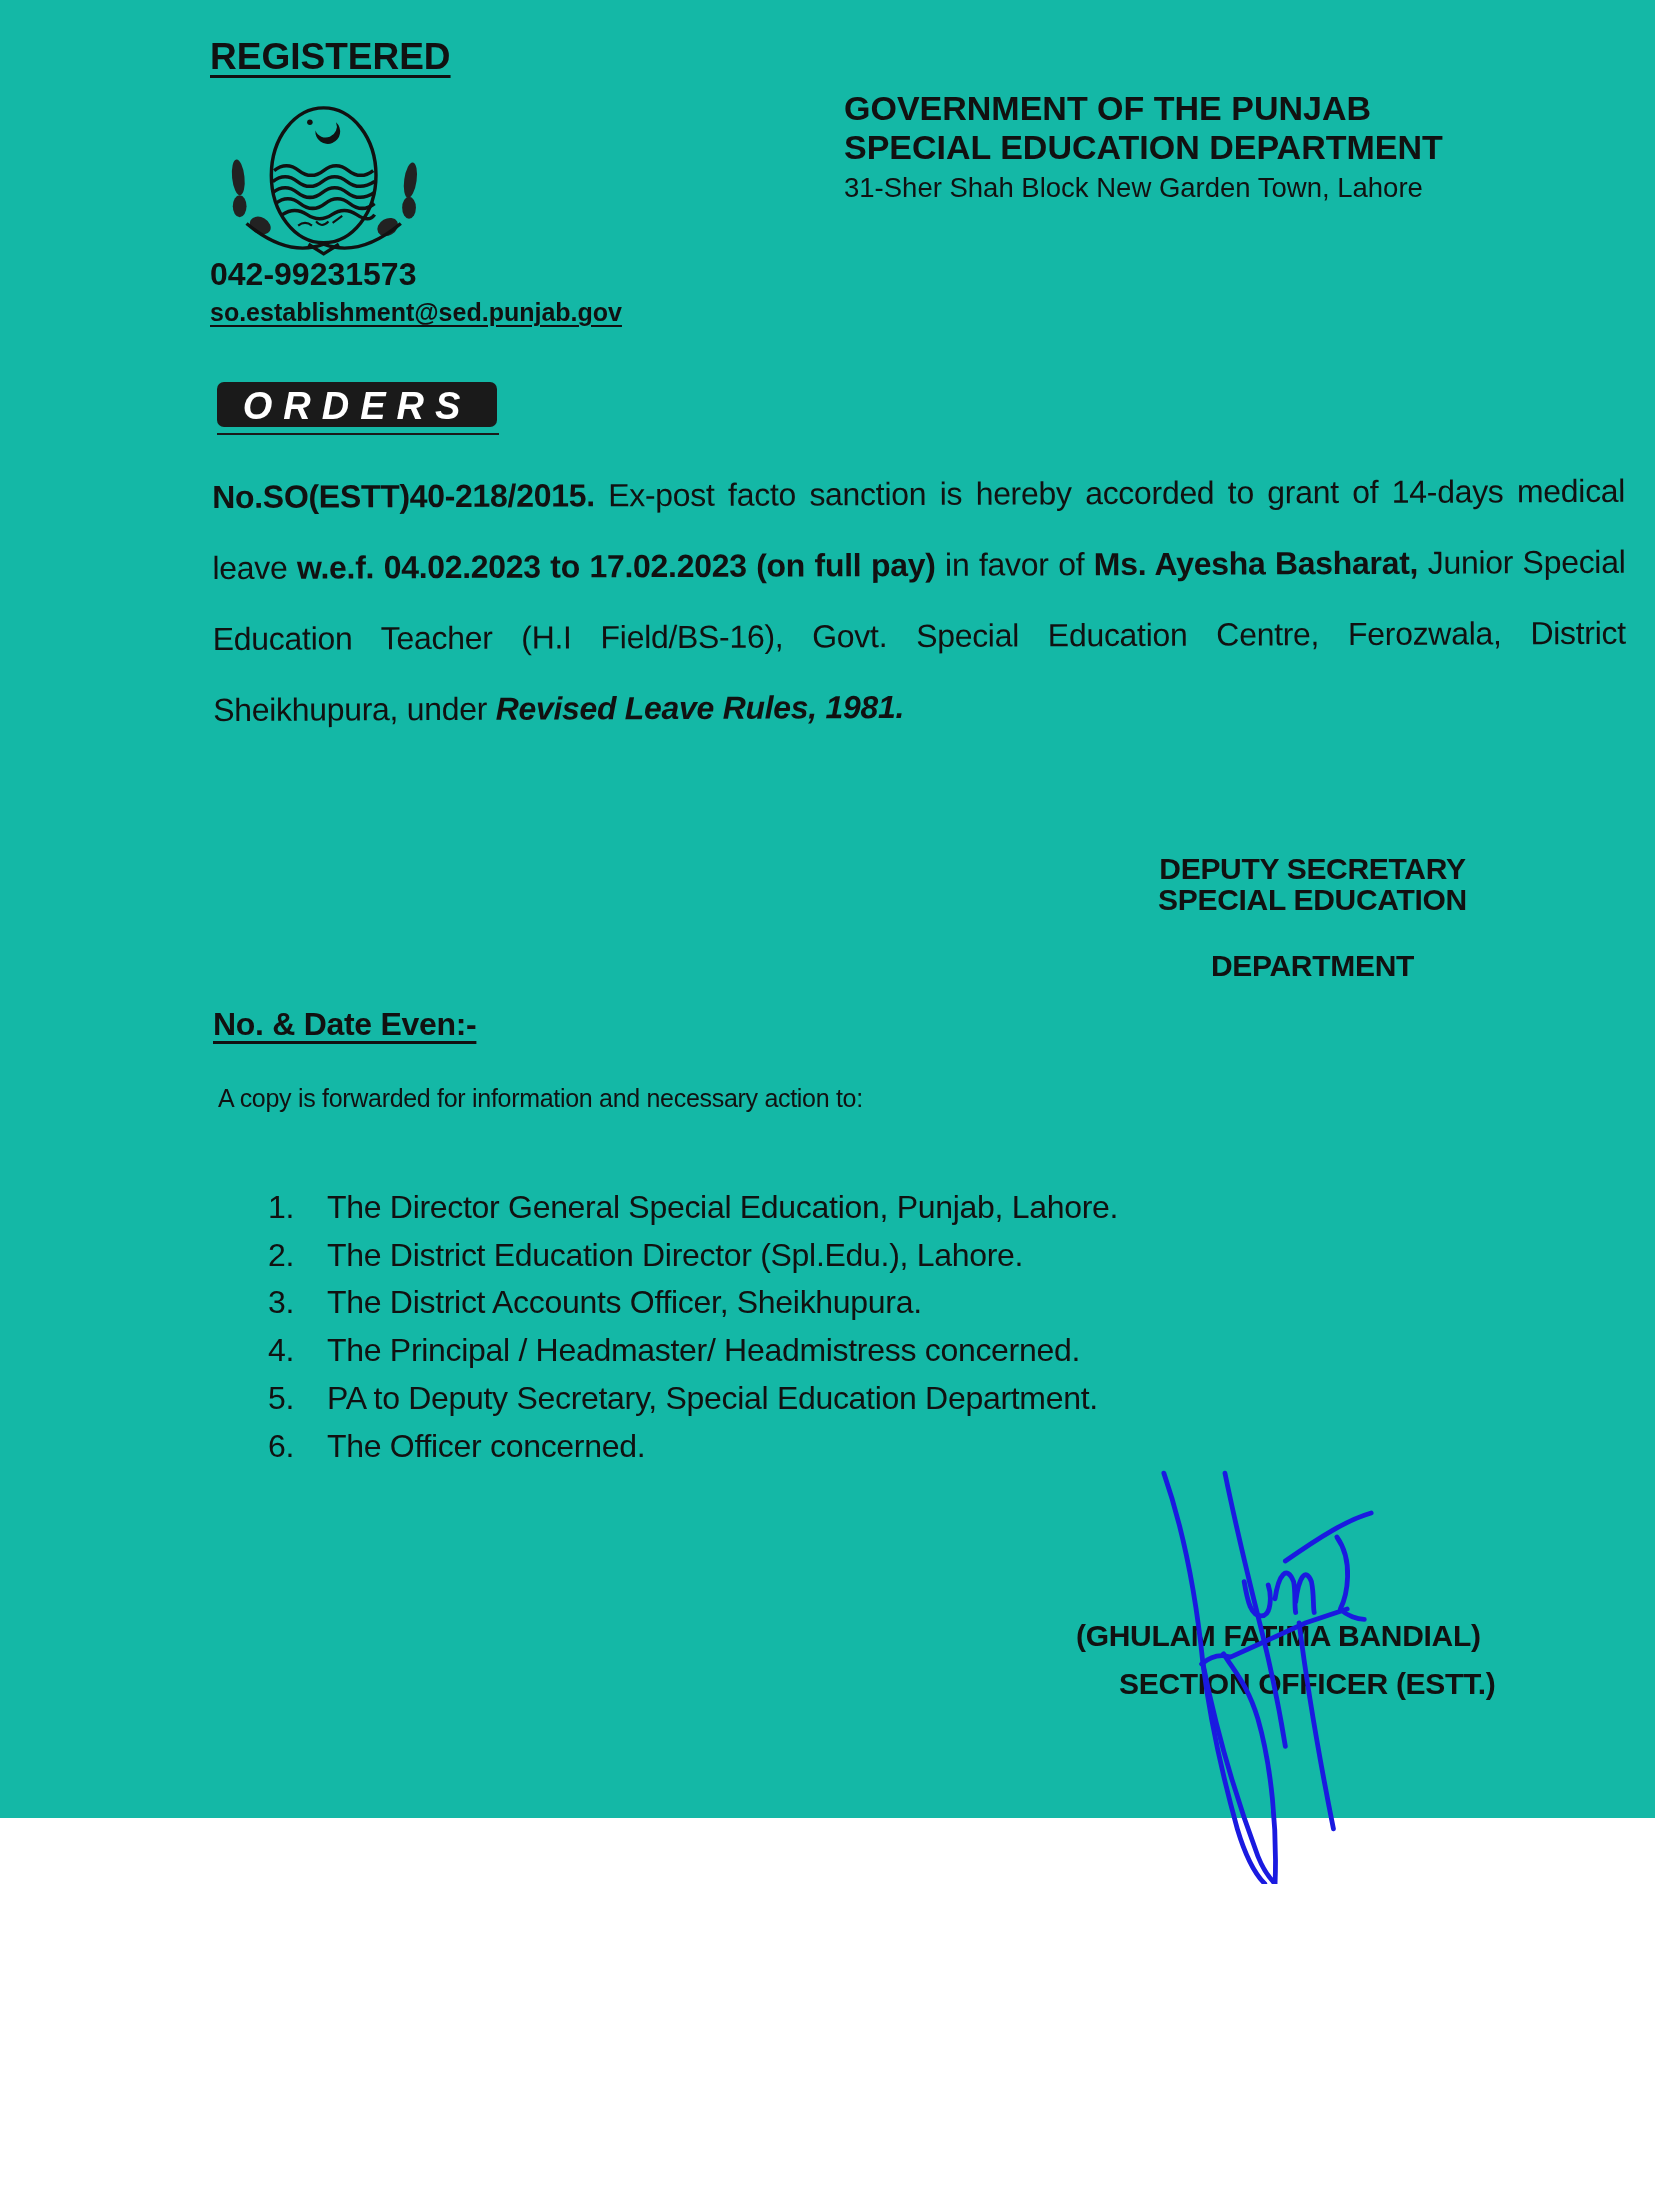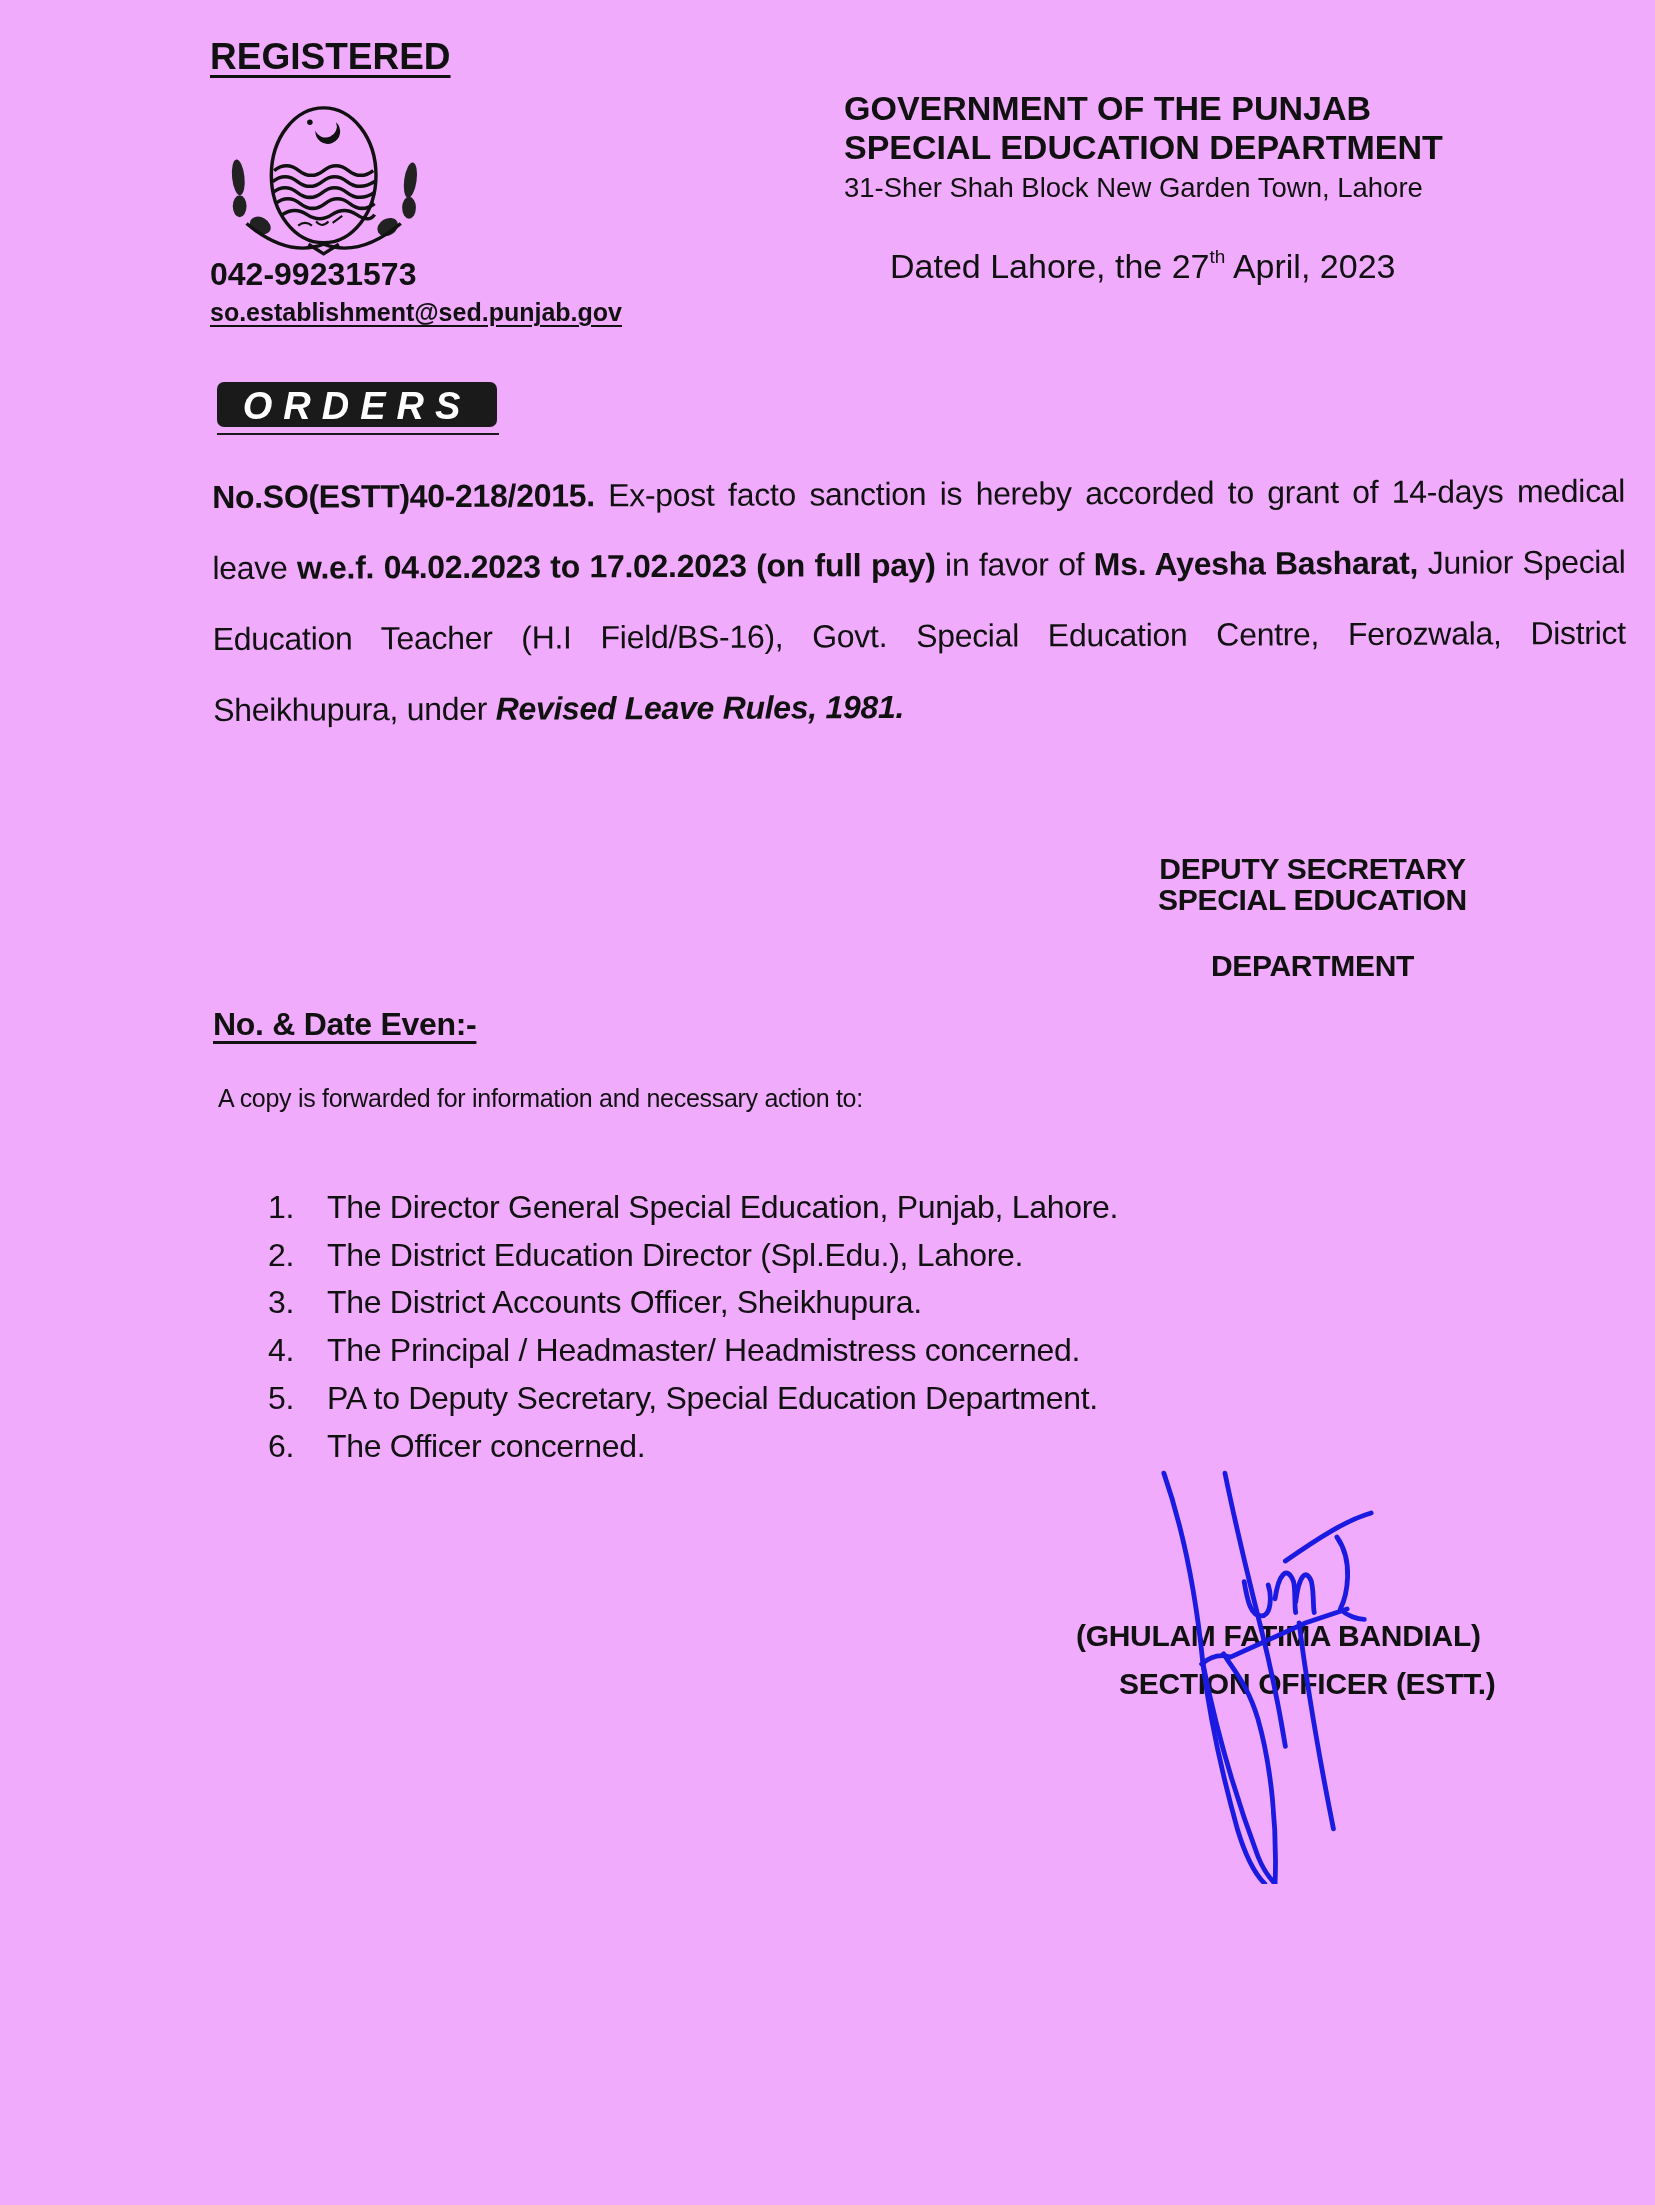--- a/index.html
+++ b/index.html
@@ -1,17 +1,17 @@
 <!DOCTYPE html>
 <html style="font-size:11px"><head>
 <meta charset="utf-8">
 <style>
   html, body { margin: 0; padding: 0; background: #ffffff; }
   body { width: 1655px; height: 2205px; position: relative; overflow: hidden; color: #111111; }
-  .page { position: absolute; left: 0; top: 0; width: 1655px; height: 2205px; background: #f0abfc; }
+  .page { position: absolute; left: 0; top: 0; width: 1655px; height: 1818px; background: #14b8a6; }
   .abs { position: absolute; white-space: nowrap; }
   .arial { font-family: "Liberation Sans", sans-serif; }
   .calib { font-family: "Liberation Sans", sans-serif; letter-spacing: -0.3px; }
 
   #registered { left: 210px; top: 36px; font-size: 37px; font-weight: bold; text-decoration: underline; text-decoration-thickness: 2.7px; text-underline-offset: 5.5px; }
   #emblem { left: 219px; top: 103px; width: 210px; height: 155px; }
   #phone { left: 210px; top: 256px; font-size: 32px; font-weight: bold; }
   #email { left: 210px; top: 298px; font-size: 25px; font-weight: bold; text-decoration: underline; text-decoration-thickness: 2.1px; text-underline-offset: 4.1px; }
 
   .gov { width: 687px; left: 844px; font-weight: bold; }
@@ -81,21 +81,20 @@
     <path d="M40 175 q60 50 112 30 q52 20 112 -30" fill="none" stroke="#111" stroke-width="5"></path>
     <path d="M130 205 l22 14 l22 -14" fill="none" stroke="#111" stroke-width="5"></path>
   </svg>
 
   <div id="phone" class="abs arial">042-99231573</div>
   <div id="email" class="abs arial">so.establishment@sed.punjab.gov</div>
 
   <div id="gov-line1" class="abs arial gov">GOVERNMENT OF THE PUNJAB</div>
   <div id="gov-line2" class="abs arial gov">SPECIAL EDUCATION DEPARTMENT</div>
   <div id="gov-address" class="abs arial gov">31-Sher Shah Block New Garden Town, Lahore</div>
-  <div id="date-line" class="abs arial"><span>Dated Lahore, the 27</span><sup>th</sup><span> April, 2023</span></div>
 
   <div id="orders-box" class="abs">
     <div id="orders-text">ORDERS</div>
   </div>
   <div id="orders-underline" class="abs"></div>
 
   <div id="order-para" class="abs calib"><b>No.SO(ESTT)40-218/2015.</b><span> Ex-post facto sanction is hereby accorded to grant of 14-days medical leave </span><b>w.e.f. 04.02.2023 to 17.02.2023 (on full pay)</b><span> in favor of </span><b>Ms. Ayesha Basharat,</b><span> Junior Special Education Teacher (H.I Field/BS-16), Govt. Special Education Centre, Ferozwala, District Sheikhupura, under </span><span class="bi">Revised Leave Rules, 1981.</span></div>
 
   <div id="desig-1" class="abs calib desig">DEPUTY SECRETARY</div>
   <div id="desig-2" class="abs calib desig">SPECIAL EDUCATION</div>

